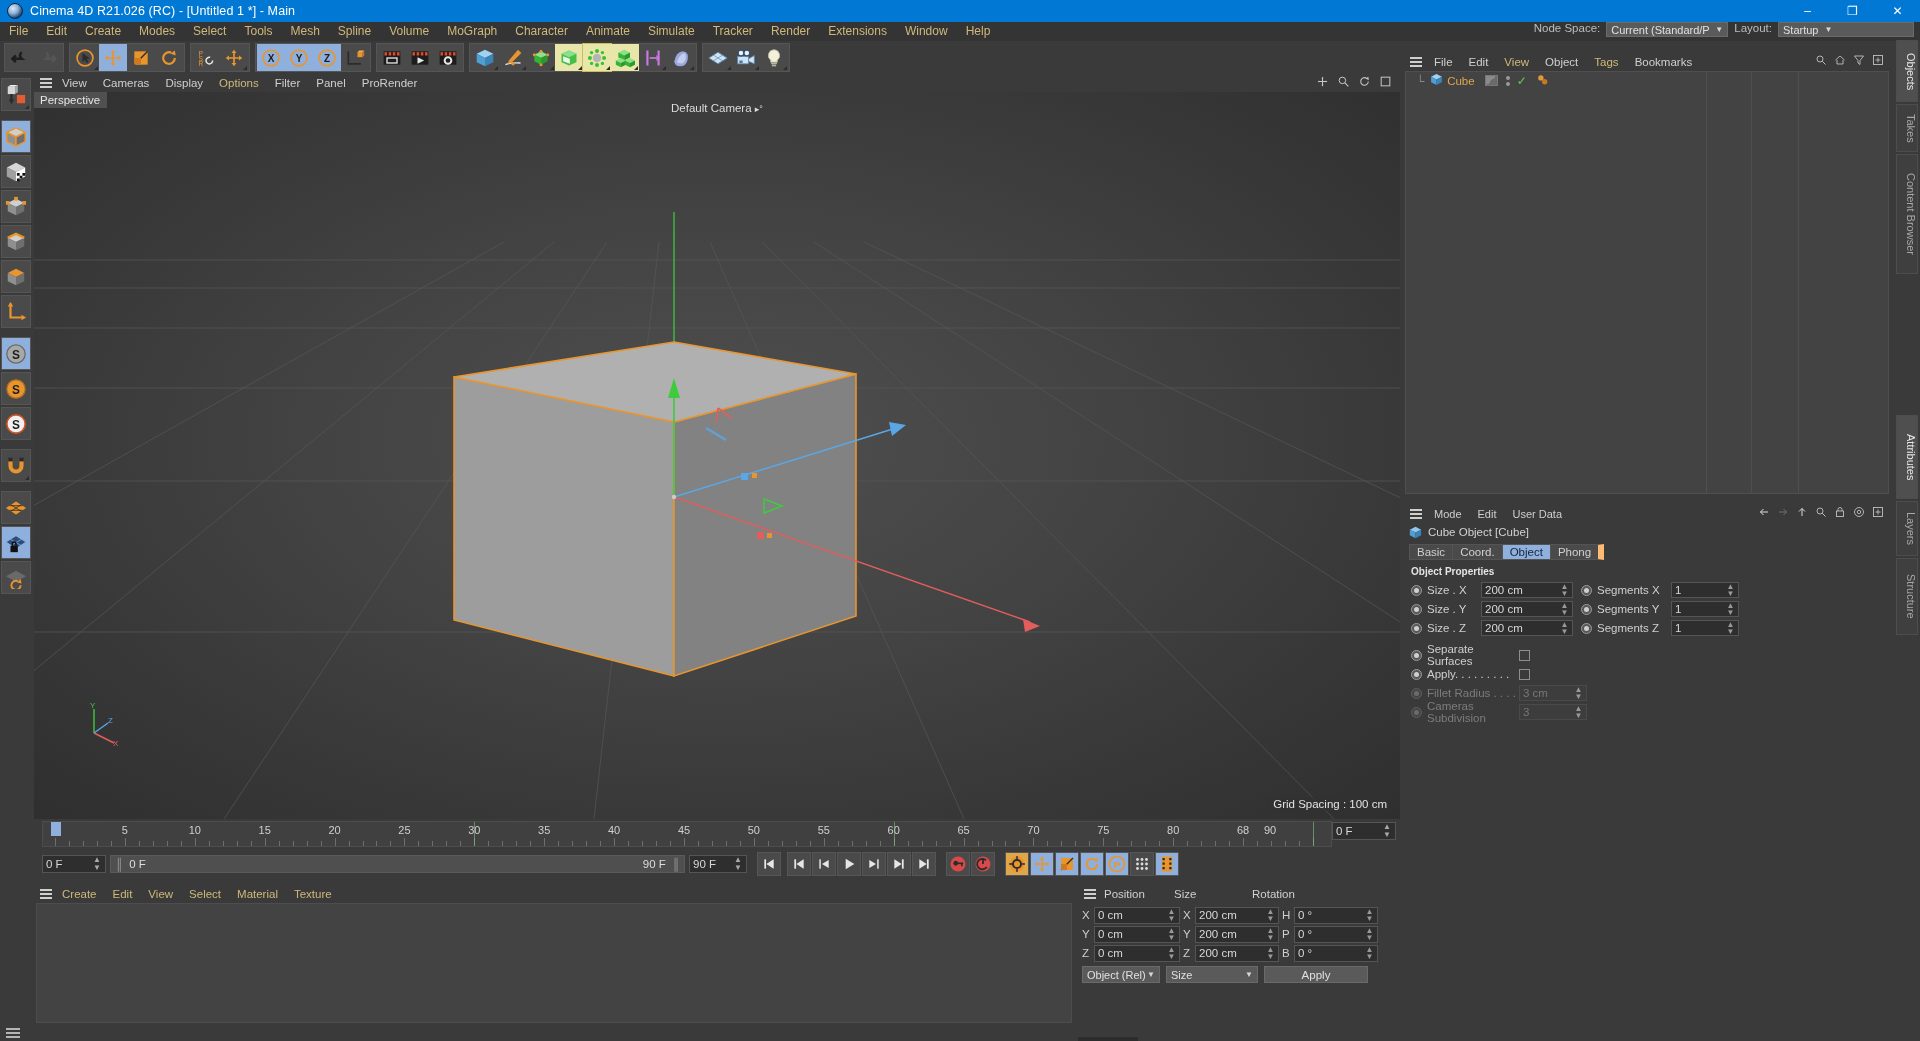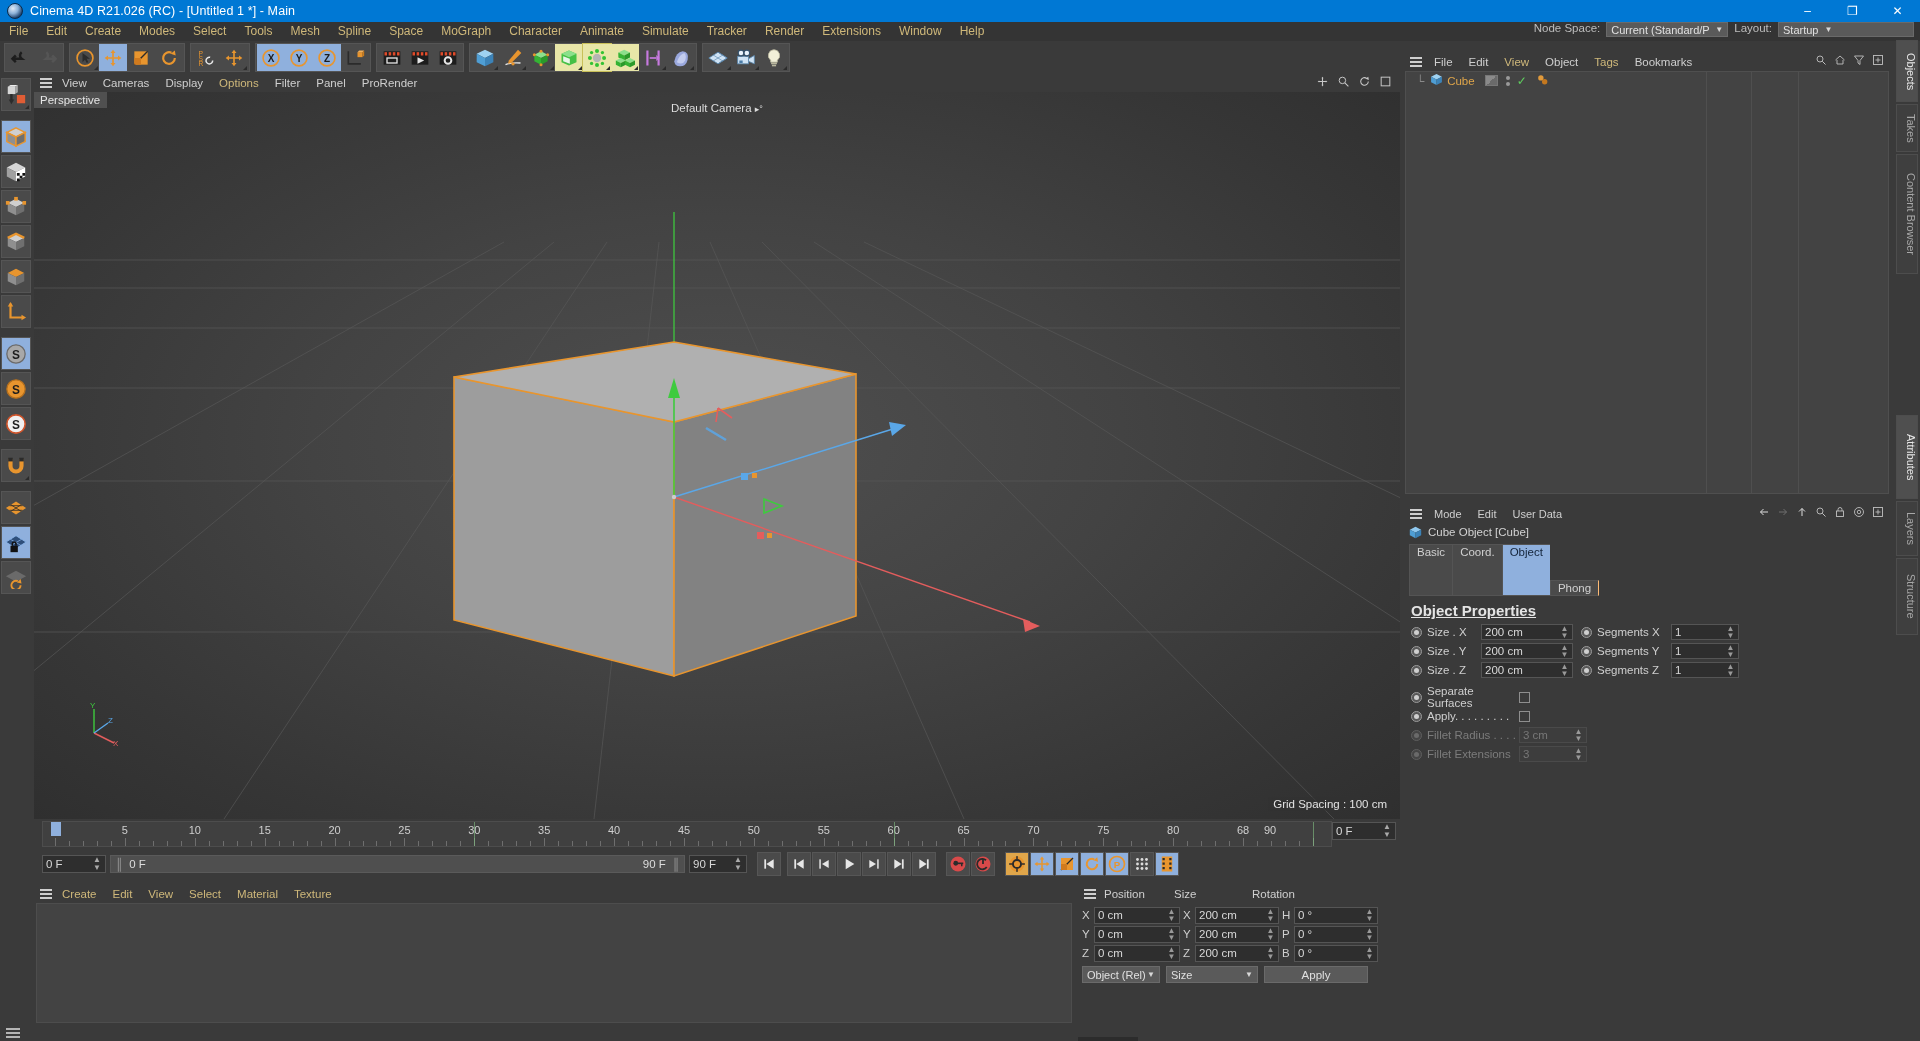--- a/index.html
+++ b/index.html
@@ -119,23 +119,23 @@
 
   #attrmgr{ position:absolute; left:1404px; top:504px; width:486px; height:520px; background:#3a3a3a; }
   #attrhead{ height:19px; display:flex; align-items:center; padding-left:4px; }
   #attrhead .ami{ font-size:11px; color:#cfcfcf; padding:0 8px; }
   #attrhead .aicons{ margin-left:auto; display:flex; gap:7px; padding-right:6px; align-items:center; }
   #attrtitle{ display:flex; align-items:center; gap:6px; height:18px; padding-left:5px; font-size:11.5px;
      color:#d2d2d2; }
   #attrtabs{ display:flex; gap:0; padding-left:5px; margin-top:3px; }
   #attrtabs .atab{ font-size:11.5px; padding:1px 7px; color:#d0d0d0; background:#4a4a4a; border:1px solid #545454;
      border-right:none; }
-  #attrtabs .atab:last-child{ border-right:1px solid #fdba74;margin-top:36px; }
+  #attrtabs .atab:last-child{ border-right:6px solid #fdba74; }
   #attrtabs .atab.sel{ background:#8fb0dd; color:#14243a; }
-  .sechead{ font-size:15px; font-weight:bold; color:#e4e4e4; padding:6px 0 4px 7px;text-decoration:underline; }
+  .sechead{ font-size:10px; font-weight:bold; color:#e4e4e4; padding:6px 0 4px 7px; }
   .prow{ display:flex; align-items:center; height:18px; margin-bottom:1px; padding-left:7px; font-size:11.5px; }
   .prow .plabel{ color:#cfcfcf; }
   .prow.dim .plabel{ color:#7c7c7c; }
   .radio{ width:11px;height:11px;border-radius:50%; border:1px solid #9a9a9a; background:#585858;
      display:inline-flex; align-items:center; justify-content:center; margin-right:5px; flex:none; }
   .radio i{ width:5px;height:5px;border-radius:50%; background:#cfcfcf; display:block; }
   .radio.dim{ border-color:#5e5e5e; background:#454545; }
   .radio.dim i{ background:#6a6a6a; }
   .pfield{ background:#2e2e2e; border:1px solid #555; height:16px; display:flex; align-items:center;
      padding:0 3px; font-size:11.5px; color:#d8d8d8; }
@@ -171,21 +171,21 @@
 
 <div id="menubar">
     <div class="mi">File</div>
     <div class="mi">Edit</div>
     <div class="mi">Create</div>
     <div class="mi">Modes</div>
     <div class="mi">Select</div>
     <div class="mi">Tools</div>
     <div class="mi">Mesh</div>
     <div class="mi">Spline</div>
-    <div class="mi">Space</div>
+    <div class="mi">Volume</div>
     <div class="mi">MoGraph</div>
     <div class="mi">Character</div>
     <div class="mi">Animate</div>
     <div class="mi">Simulate</div>
     <div class="mi">Tracker</div>
     <div class="mi">Render</div>
     <div class="mi">Extensions</div>
     <div class="mi">Window</div>
     <div class="mi">Help</div>
   </div>
@@ -1200,21 +1200,21 @@
         <span class="plabel" style="width:92px">Fillet Radius . . . .</span>
         <div class="pfield dim" style="width:68px">
           <span>3 cm</span>
           <span class="spinr">▲<br>▼</span>
         </div>
       </div>
       <div class="prow dim">
         <span class="radio dim">
           <i></i>
         </span>
-        <span class="plabel" style="width:92px">Fillet Extensions</span>
+        <span class="plabel" style="width:92px">Cameras Subdivision</span>
         <div class="pfield dim" style="width:68px">
           <span>3</span>
           <span class="spinr">▲<br>▼</span>
         </div>
       </div>
     </div>
 </div>
 
 <div id="edgetabs">
     <div class="etab sel" style="top: 0px; height: 62.4px;">Objects</div>

